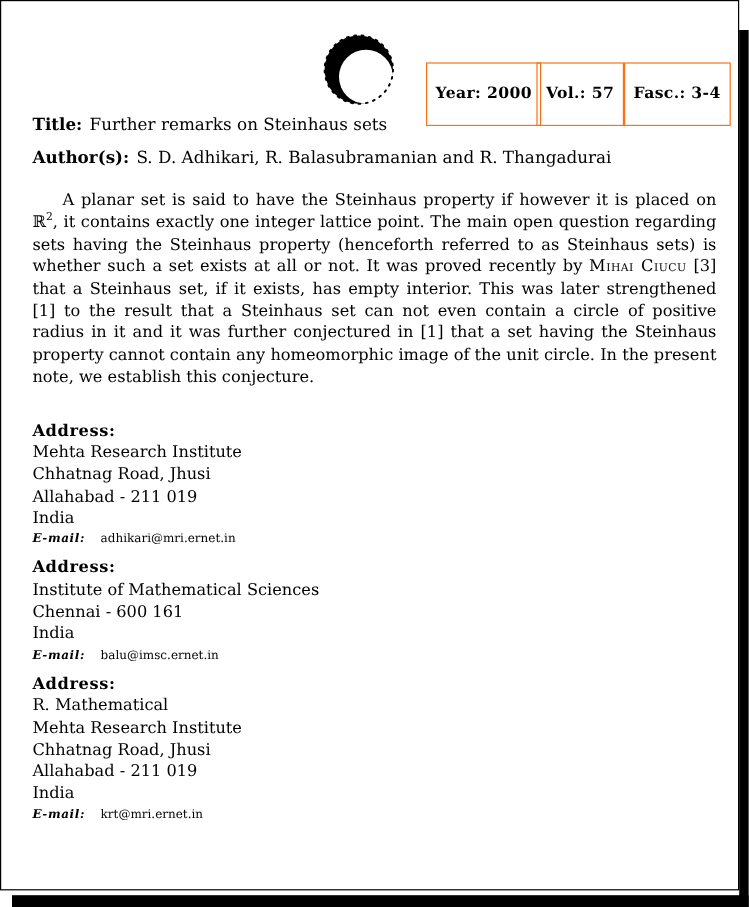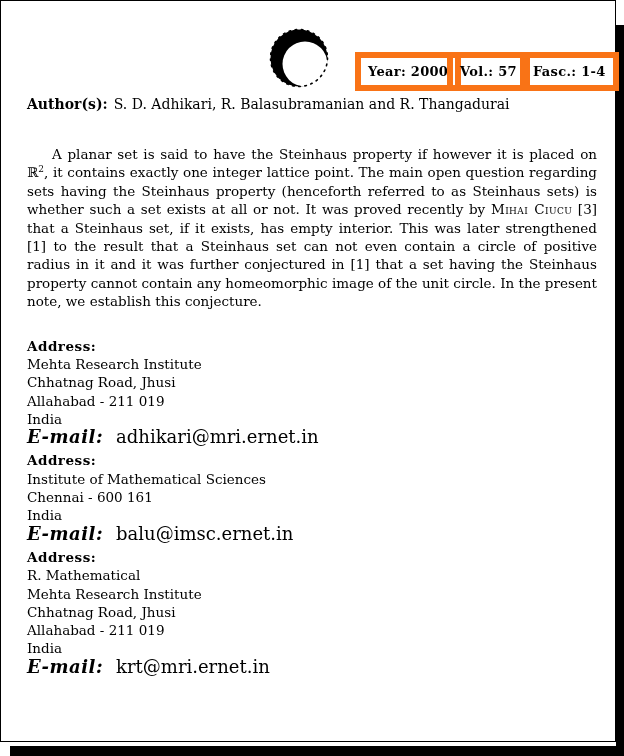--- a/index.html
+++ b/index.html
@@ -38,25 +38,25 @@
   
   .logo {
     position: absolute;
     left: 268px; top: 28px;
     width: 62px; height: 62px;
   }
   .badge {
     position: absolute;
     top: 52px;
     height: 19px;
-    border: 6px solid #f97316;
+    border: 1px solid #f97316;
     font-size: 13px;
     font-weight: bold;
     line-height: 19px;
-    padding: 4px 7px;
+    padding: 16px 7px;
     white-space: nowrap;
     letter-spacing: 0.3px;
   }
   .badge-year { left: 355px; }
   .badge-vol  { left: 447px; }
   .badge-fasc { left: 520px; }
 
   
   .content {
     position: absolute;
@@ -65,21 +65,21 @@
   }
   .meta-line {
     font-size: 14px;
     line-height: 18px;
     margin-bottom: 10px;
   }
   .meta-label { font-weight: bold; }
   .meta-sep { display: inline-block; width: 6px; }
 
   .abstract {
-    margin: 32px 0 0 0;
+    margin: 17px 0 0 0;
     font-size: 13.5px;
     line-height: 18.4px;
     text-align: justify;
     text-indent: 25px;
   }
   .abstract sup { font-size: 9px; line-height: 0; }
   .smallcaps { font-variant: small-caps; letter-spacing: 0.4px; }
 
   .addresses { margin-top: 26px; }
   .addr-block { margin-bottom: 5px; }
@@ -87,21 +87,21 @@
     font-weight: bold;
     font-size: 13.5px;
     line-height: 18.3px;
     letter-spacing: 0.5px;
   }
   .addr-line {
     font-size: 13.5px;
     line-height: 18.3px;
   }
   .email-line {
-    font-size: 18px;
+    font-size: 10px;
     line-height: 18.3px;
   }
   .email-label {
     font-weight: bold;
     font-style: italic;
     letter-spacing: 0.5px;
   }
   .email-value { margin-left: 13px; }
 </style>
 </head>
@@ -113,24 +113,25 @@
   <div class="shadow-bottom"></div>
 
   <svg class="logo" viewBox="0 0 62 62" xmlns="http://www.w3.org/2000/svg">
     <circle cx="31" cy="30" r="28.5" fill="#000000"></circle>
     <circle cx="37" cy="36" r="22.5" fill="#ffffff"></circle>
     <circle cx="31" cy="30" r="28.5" fill="none" stroke="#000000" stroke-width="1.6" stroke-dasharray="1.6 4.6" stroke-linecap="round"></circle>
   </svg>
 
   <div class="badge badge-year">Year: 2000</div>
   <div class="badge badge-vol">Vol.: 57</div>
-  <div class="badge badge-fasc">Fasc.: 1-4</div>
+  <div class="badge badge-fasc">Fasc.: 3-4</div>
 
   <div class="content">
 
+    <div class="meta-line"><span class="meta-label">Title:</span><span class="meta-sep"></span><span>Further remarks on Steinhaus sets</span></div>
 
     <div class="meta-line"><span class="meta-label">Author(s):</span><span class="meta-sep"></span><span>S. D. Adhikari, R. Balasubramanian and R. Thangadurai</span></div>
 
     <p class="abstract"><span>A planar set is said to have the Steinhaus property if however it is placed on </span><span>ℝ</span><sup>2</sup><span>, it contains exactly one integer lattice point. The main open question regarding sets having the Steinhaus property (henceforth referred to as Steinhaus sets) is whether such a set exists at all or not. It was proved recently by </span><span class="smallcaps">Mihai Ciucu</span><span> [3] that a Steinhaus set, if it exists, has empty interior. This was later strengthened [1] to the result that a Steinhaus set can not even contain a circle of positive radius in it and it was further conjectured in [1] that a set having the Steinhaus property cannot contain any homeomorphic image of the unit circle. In the present note, we establish this conjecture.</span></p>
 
     <div class="addresses">
 
       <div class="addr-block">
         <div class="addr-label">Address:</div>
         <div class="addr-line">Mehta Research Institute</div>

